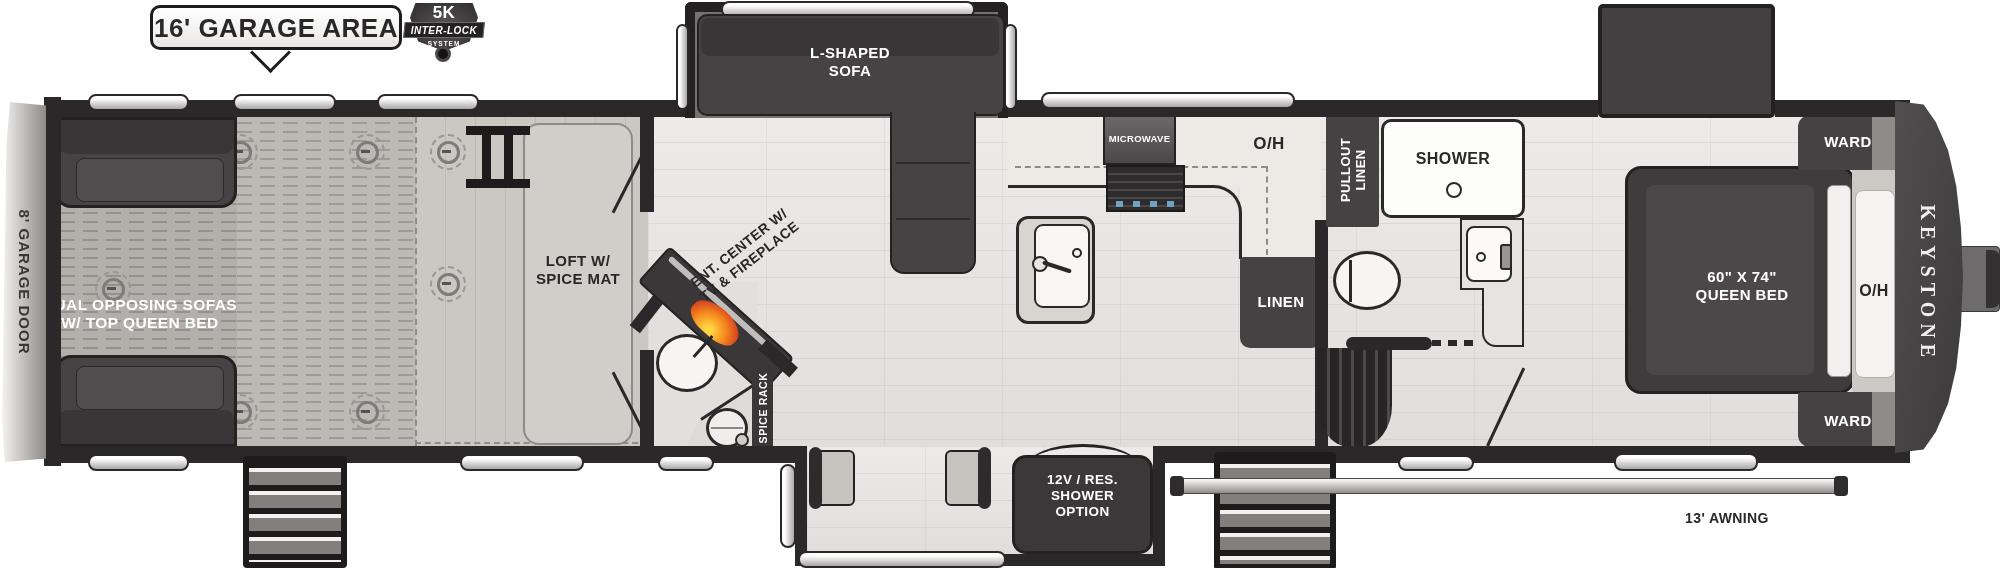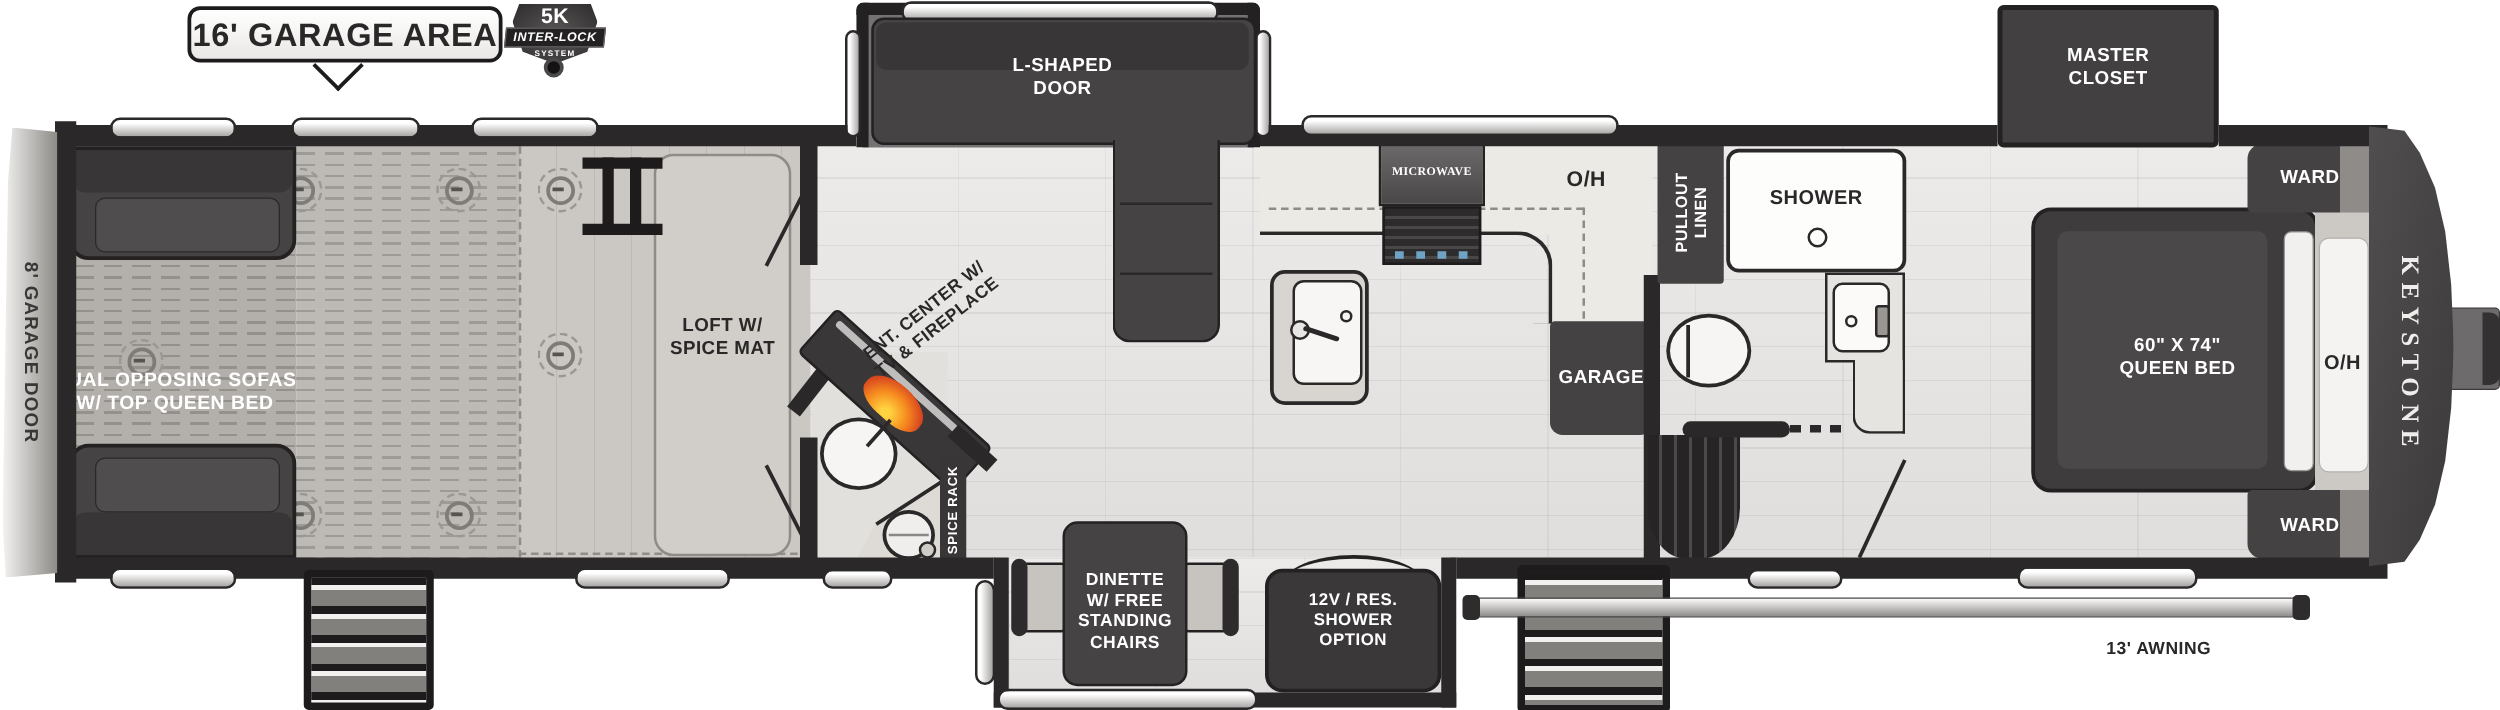--- a/index.html
+++ b/index.html
@@ -112,39 +112,39 @@
     <span class="lbl" style="left:50%;top:50%;width:90px;transform:translate(-50%,-50%) rotate(-90deg);font-size:10.5px;letter-spacing:.6px;">SPICE RACK</span>
   </div>
 
   <div class="counter" style="left:1008px;top:117px;width:314px;height:71px;"></div>
   <div class="counter" style="left:1240px;top:117px;width:82px;height:142px;"></div>
   <div class="abs" style="left:1008px;top:185px;width:234px;height:74px;border-top:3px solid #2b2829;border-right:3px solid #2b2829;border-radius:0 28px 0 0;box-sizing:border-box;"></div>
   <div class="abs" style="left:1015px;top:166px;width:252px;height:0;border-top:2px dashed #8f8c88;"></div>
   <div class="abs" style="left:1266px;top:166px;width:0;height:89px;border-left:2px dashed #8f8c88;"></div>
   <div class="lbl dk" style="left:1243px;top:134px;width:52px;font-size:17px;">O/H</div>
 
-  <div class="abs" style="left:1103px;top:115px;width:85px;height:50px;background:linear-gradient(180deg,#6b6869,#4a4748);border:2px solid #232122;box-sizing:border-box;font-family:Liberation Serif, serif;">
+  <div class="abs" style="left:1103px;top:115px;width:73px;height:50px;background:linear-gradient(180deg,#6b6869,#4a4748);border:2px solid #232122;box-sizing:border-box;">
     <span class="lbl" style="left:0;top:16px;width:100%;font-size:9.5px;letter-spacing:.3px;">MICROWAVE</span>
   </div>
   <div class="abs" style="left:1106px;top:165px;width:79px;height:47px;background:#2e2b2d;border:2px solid #1d1b1c;box-sizing:border-box;background-image:repeating-linear-gradient(180deg,transparent 0 6px,#4a4748 6px 8px);">
     <div class="abs" style="left:8px;bottom:3px;width:7px;height:6px;background:#6fa3c4;"></div>
     <div class="abs" style="left:25px;bottom:3px;width:7px;height:6px;background:#6fa3c4;"></div>
     <div class="abs" style="left:42px;bottom:3px;width:7px;height:6px;background:#6fa3c4;"></div>
     <div class="abs" style="left:59px;bottom:3px;width:7px;height:6px;background:#6fa3c4;"></div>
   </div>
 
   <div class="abs" style="left:1016px;top:216px;width:79px;height:108px;background:#d8d5d1;border:3px solid #2b2829;border-radius:12px;box-sizing:border-box;"></div>
   <div class="abs" style="left:1034px;top:224px;width:56px;height:84px;background:#f7f6f5;border:2.5px solid #2b2829;border-radius:9px;box-sizing:border-box;">
     <div class="abs" style="left:-4px;top:30px;width:12px;height:12px;border:2.5px solid #2b2829;border-radius:50%;background:#e8e6e4;"></div>
     <div class="abs" style="left:6px;top:39px;width:30px;height:4px;background:#2b2829;border-radius:2px;transform:rotate(18deg);"></div>
     <div class="abs" style="left:36px;top:22px;width:6px;height:6px;border:2px solid #2b2829;border-radius:50%;"></div>
   </div>
 
   <div class="darkcab" style="left:1240px;top:257px;width:82px;height:91px;border-radius:4px 4px 10px 10px;">
-    <span class="lbl" style="left:0;top:36px;width:100%;font-size:15px;">GARAGE</span>
+    <span class="lbl" style="left:0;top:36px;width:100%;font-size:15px;">LINEN</span>
   </div>
 
   <div class="wall" style="left:1315px;top:220px;width:13px;height:227px;"></div>
   <div class="darkcab" style="left:1326px;top:113px;width:53px;height:114px;border-radius:3px;">
     <span class="lbl" style="left:50%;top:50%;width:108px;transform:translate(-50%,-50%) rotate(-90deg);font-size:13px;">PULLOUT
 LINEN</span>
   </div>
   <div class="abs" style="left:1381px;top:119px;width:144px;height:99px;background:#fdfdfc;border:3px solid #2b2829;border-radius:10px;box-sizing:border-box;">
     <span class="lbl dk" style="left:0;top:28px;width:100%;font-size:16px;">SHOWER</span>
     <div class="abs" style="left:62px;top:60px;width:12px;height:12px;border:2.5px solid #2b2829;border-radius:50%;"></div>
@@ -191,51 +191,43 @@
   <div class="wall" style="left:44px;top:97px;width:17px;height:369px;"></div>
 
   <div class="abs floor-wood" style="left:795px;top:446px;width:370px;height:120px;border-left:12px solid #2b2829;border-right:12px solid #2b2829;border-bottom:12px solid #2b2829;box-sizing:border-box;"></div>
   <div class="rail" style="left:798px;top:551px;width:204px;height:13px;"></div>
   <div class="vrail" style="left:780px;top:464px;width:12px;height:80px;"></div>
 
   <div class="abs" style="left:815px;top:450px;width:40px;height:56px;background:#c7c4c0;border:2px solid #232122;border-radius:6px;box-sizing:border-box;"></div>
   <div class="abs" style="left:809px;top:447px;width:13px;height:62px;background:#2e2b2c;border-radius:7px;"></div>
   <div class="abs" style="left:945px;top:450px;width:40px;height:56px;background:#c7c4c0;border:2px solid #232122;border-radius:6px;box-sizing:border-box;"></div>
   <div class="abs" style="left:978px;top:447px;width:13px;height:62px;background:#2e2b2c;border-radius:7px;"></div>
-  <div class="abs" style="left:850px;top:417px;width:100px;height:132px;background:#464345;border:2px solid #232122;border-radius:12px;box-sizing:border-box;">
-    <span class="lbl" style="left:0;top:36px;width:100%;font-size:14px;">DINETTE
-W/ FREE
-STANDING
-CHAIRS</span>
-  </div>
 
   <div class="abs" style="left:1027px;top:444px;width:112px;height:20px;border-top:3px solid #232122;border-radius:50% 50% 0 0 / 100% 100% 0 0;"></div>
   <div class="abs" style="left:1012px;top:455px;width:141px;height:99px;background:#3b383a;border:3px solid #232122;border-radius:14px;box-sizing:border-box;">
     <span class="lbl" style="left:0;top:14px;width:100%;font-size:13.5px;">12V / RES.
 SHOWER
 OPTION</span>
   </div>
 
   <div class="abs" style="left:685px;top:2px;width:323px;height:116px;background:#757274;border:10px solid #232122;border-bottom:none;border-radius:6px 6px 0 0;box-sizing:border-box;"></div>
   <div class="vrail" style="left:676px;top:24px;width:9px;height:82px;"></div>
   <div class="vrail" style="left:1004px;top:24px;width:9px;height:82px;"></div>
   <div class="rail" style="left:721px;top:1px;width:250px;height:13px;"></div>
   <div class="abs" style="left:697px;top:14px;width:308px;height:102px;background:#464345;border:2px solid #232122;border-radius:10px;box-sizing:border-box;">
     <div class="abs" style="left:2px;top:2px;width:298px;height:38px;background:#393638;border-radius:8px;"></div>
   </div>
   <div class="abs" style="left:890px;top:112px;width:86px;height:162px;background:#464345;border:2px solid #232122;border-top:none;border-radius:0 0 14px 14px;box-sizing:border-box;">
     <div class="abs" style="left:4px;top:50px;width:74px;height:2px;background:#2b2829;"></div>
     <div class="abs" style="left:4px;top:106px;width:74px;height:2px;background:#2b2829;"></div>
   </div>
   <div class="lbl" style="left:775px;top:44px;width:150px;font-size:15px;">L-SHAPED
-DOOR</div>
+SOFA</div>
 
   <div class="abs" style="left:1598px;top:4px;width:177px;height:114px;background:#434041;border:4px solid #232122;border-radius:5px;box-sizing:border-box;"></div>
-  <div class="lbl" style="left:1598px;top:36px;width:177px;font-size:15px;">MASTER
-CLOSET</div>
 
   <div class="abs" style="left:1950px;top:246px;width:50px;height:66px;background:#6e6b6c;border:1px solid #3c393a;border-radius:4px;box-sizing:border-box;"></div>
   <div class="abs" style="left:1986px;top:250px;width:14px;height:58px;background:#343132;border-radius:0 8px 8px 0;"></div>
   <div class="abs" style="left:1895px;top:101px;width:68px;height:352px;background:linear-gradient(100deg,#514e4f,#3d3a3b);clip-path:polygon(0 0,42% 1%,60% 6%,78% 14%,90% 24%,97% 36%,100% 50%,97% 64%,90% 76%,78% 86%,60% 94%,42% 99%,0 100%);"></div>
   <div class="lbl" style="left:1777px;top:272px;width:300px;font-size:20px;font-family:'Liberation Serif',serif;letter-spacing:6px;color:#efeeec;transform:rotate(90deg);">KEYSTONE</div>
 
   <div class="abs" style="left:2px;top:102px;width:44px;height:360px;background:linear-gradient(90deg,#f4f3f1,#8d8a87);clip-path:polygon(18% 0,100% 1%,100% 99%,6% 100%,0 88%,10% 12%);">
     <span class="lbl" style="left:50%;top:50%;width:356px;transform:translate(-50%,-50%) rotate(90deg);font-size:15px;color:#3a3738;letter-spacing:1px;">8' GARAGE DOOR</span>
   </div>
 

